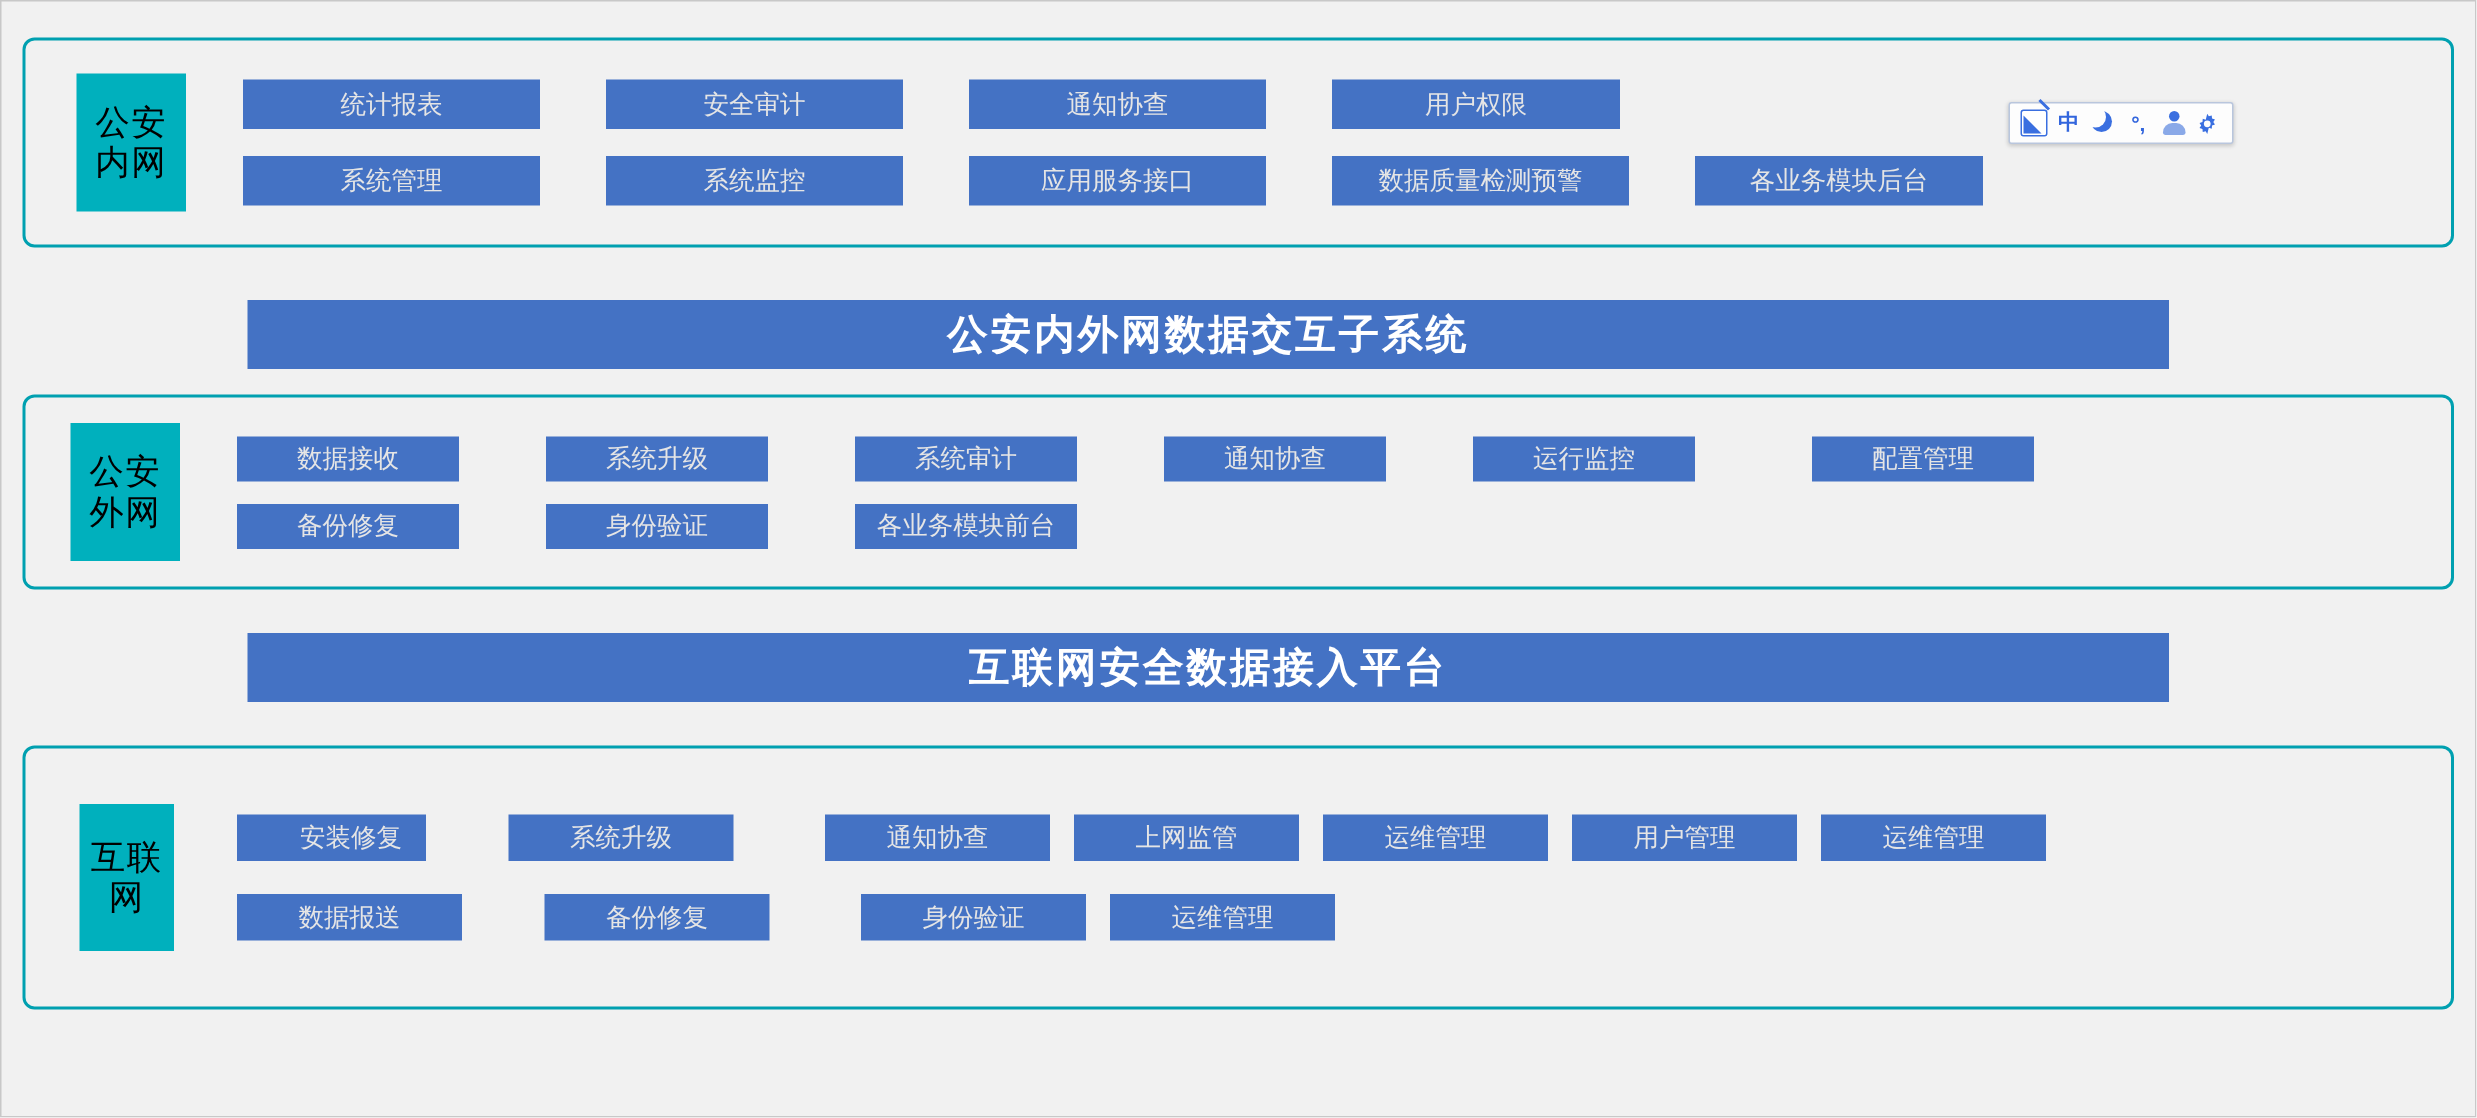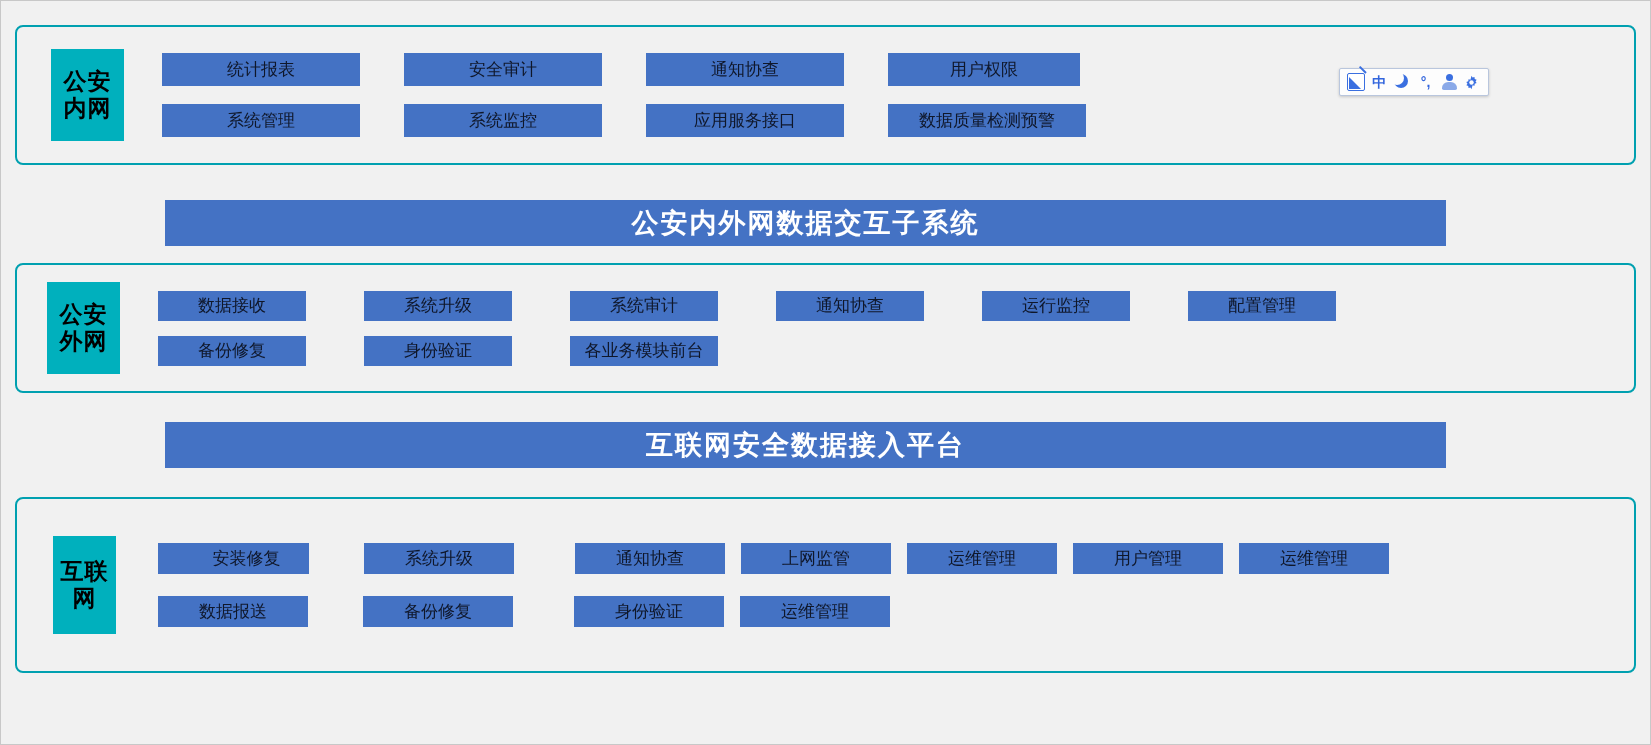--- a/index.html
+++ b/index.html
@@ -37,21 +37,21 @@
     align-items: center;
     width: 100%;
     height: 100%;
   }
 
   
   .zone-tag {
     flex: 0 0 auto;
     background: #00b0bd;
     color: #000000;
-    font-weight: bold;
+    font-weight: normal;
     font-size: 23px;
     line-height: 1.18;
     text-align: center;
     display: flex;
     align-items: center;
     justify-content: center;
     letter-spacing: 1px;
   }
   .zone-tag span { display: block; }
 
@@ -61,21 +61,21 @@
     display: flex;
     flex-direction: column;
     justify-content: center;
   }
   .mod-row {
     display: flex;
     align-items: center;
   }
   .mod {
     background: #4472c4;
-    color: #0f172a;
+    color: #e5e5e5;
     text-align: center;
     font-size: 17px;
     line-height: 1;
     display: flex;
     align-items: center;
     justify-content: center;
     box-sizing: border-box;
     white-space: nowrap;
   }
   .mod.empty {
@@ -219,20 +219,21 @@
           <div class="mod" style="width:198px;height:33px;margin-right:44px;">统计报表</div>
           <div class="mod" style="width:198px;height:33px;margin-right:44px;">安全审计</div>
           <div class="mod" style="width:198px;height:33px;margin-right:44px;">通知协查</div>
           <div class="mod" style="width:192px;height:33px;">用户权限</div>
         </div>
         <div class="mod-row">
           <div class="mod" style="width:198px;height:33px;margin-right:44px;">系统管理</div>
           <div class="mod" style="width:198px;height:33px;margin-right:44px;">系统监控</div>
           <div class="mod" style="width:198px;height:33px;margin-right:44px;">应用服务接口</div>
           <div class="mod" style="width:198px;height:33px;margin-right:44px;">数据质量检测预警</div>
+          <div class="mod" style="width:192px;height:33px;">各业务模块后台</div>
         </div>
       </div>
     </div>
   </div>
 
   <div class="banner" id="banner-0" style="left:164px; top:199px; width:1281px; height:46px;">公安内外网数据交互子系统</div>
 
   <div class="zone" id="zone-1" style="top:262px; height:130px;">
     <div class="zone-inner">
       <div class="zone-tag" style="width:73px; height:92px; margin-left:30px; margin-right:38px;">
@@ -240,21 +241,21 @@
           <span>公安</span>
           <span>外网</span>
         </div>
       </div>
       <div class="modules">
         <div class="mod-row" style="margin-bottom:15px;">
           <div class="mod" style="width:148px;height:30px;margin-right:58px;">数据接收</div>
           <div class="mod" style="width:148px;height:30px;margin-right:58px;">系统升级</div>
           <div class="mod" style="width:148px;height:30px;margin-right:58px;">系统审计</div>
           <div class="mod" style="width:148px;height:30px;margin-right:58px;">通知协查</div>
-          <div class="mod" style="width:148px;height:30px;margin-right:58px;text-align:center;">运行监控</div>
+          <div class="mod" style="width:148px;height:30px;margin-right:78px;text-align:center;">运行监控</div>
           <div class="mod" style="width:148px;height:30px;">配置管理</div>
         </div>
         <div class="mod-row">
           <div class="mod" style="width:148px;height:30px;margin-right:58px;">备份修复</div>
           <div class="mod" style="width:148px;height:30px;margin-right:58px;">身份验证</div>
           <div class="mod" style="width:148px;height:30px;margin-right:58px;">各业务模块前台</div>
           <div class="mod empty" style="width:148px;height:30px;margin-right:58px;"></div>
           <div class="mod empty" style="width:148px;height:30px;margin-right:58px;"></div>
           <div class="mod empty" style="width:148px;height:30px;"></div>
         </div>
@@ -267,21 +268,21 @@
   <div class="zone" id="zone-2" style="top:496px; height:176px;">
     <div class="zone-inner">
       <div class="zone-tag" style="width:63px; height:98px; margin-left:36px; margin-right:42px;">
         <div>
           <span>互联</span>
           <span>网</span>
         </div>
       </div>
       <div class="modules">
         <div class="mod-row" style="margin-bottom:22px;">
-          <div class="mod" style="width:151px;height:31px;margin-right:55px;padding-left:26px;">安装修复</div>
+          <div class="mod" style="width:126px;height:31px;margin-right:55px;padding-left:26px;">安装修复</div>
           <div class="mod" style="width:150px;height:31px;margin-right:61px;">系统升级</div>
           <div class="mod" style="width:150px;height:31px;margin-right:16px;">通知协查</div>
           <div class="mod" style="width:150px;height:31px;margin-right:16px;">上网监管</div>
           <div class="mod" style="width:150px;height:31px;margin-right:16px;">运维管理</div>
           <div class="mod" style="width:150px;height:31px;margin-right:16px;">用户管理</div>
           <div class="mod" style="width:150px;height:31px;">运维管理</div>
         </div>
         <div class="mod-row">
           <div class="mod" style="width:150px;height:31px;margin-right:55px;">数据报送</div>
           <div class="mod" style="width:150px;height:31px;margin-right:61px;">备份修复</div>

